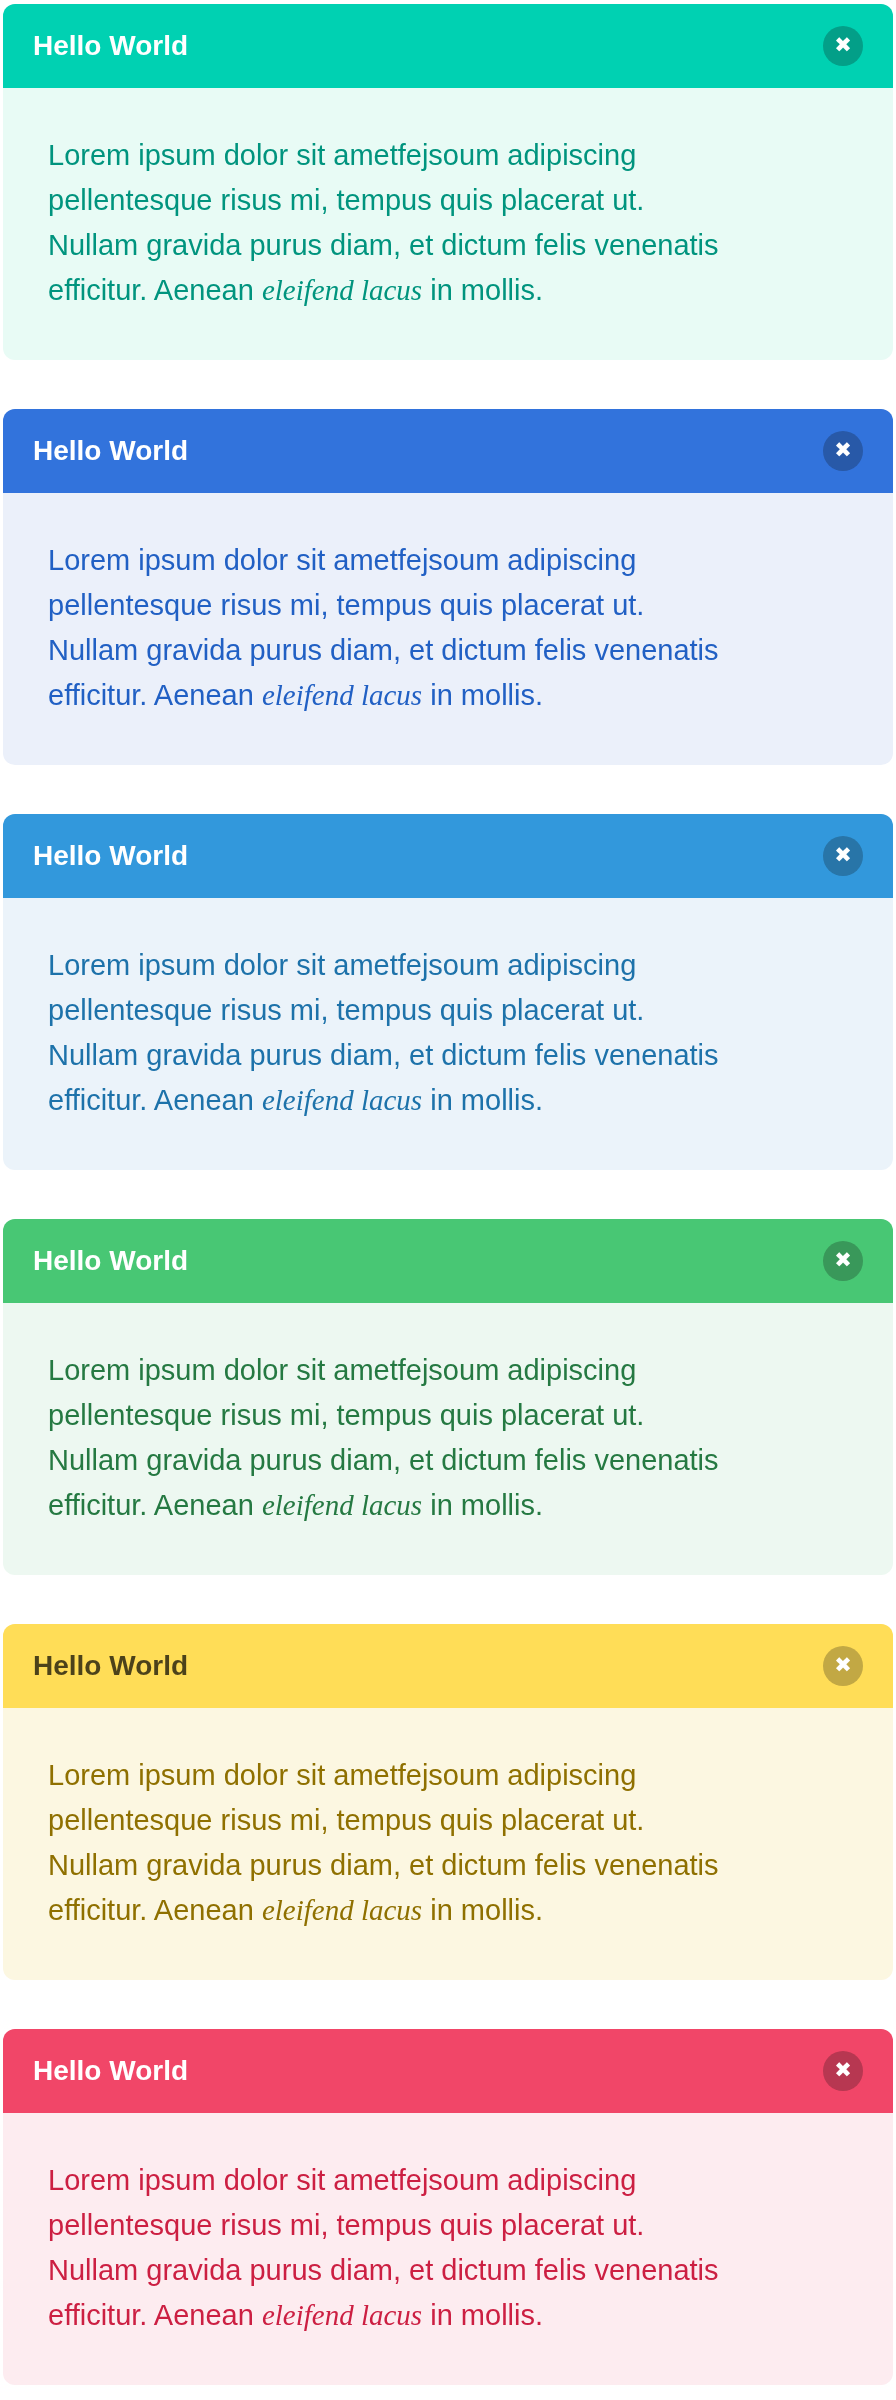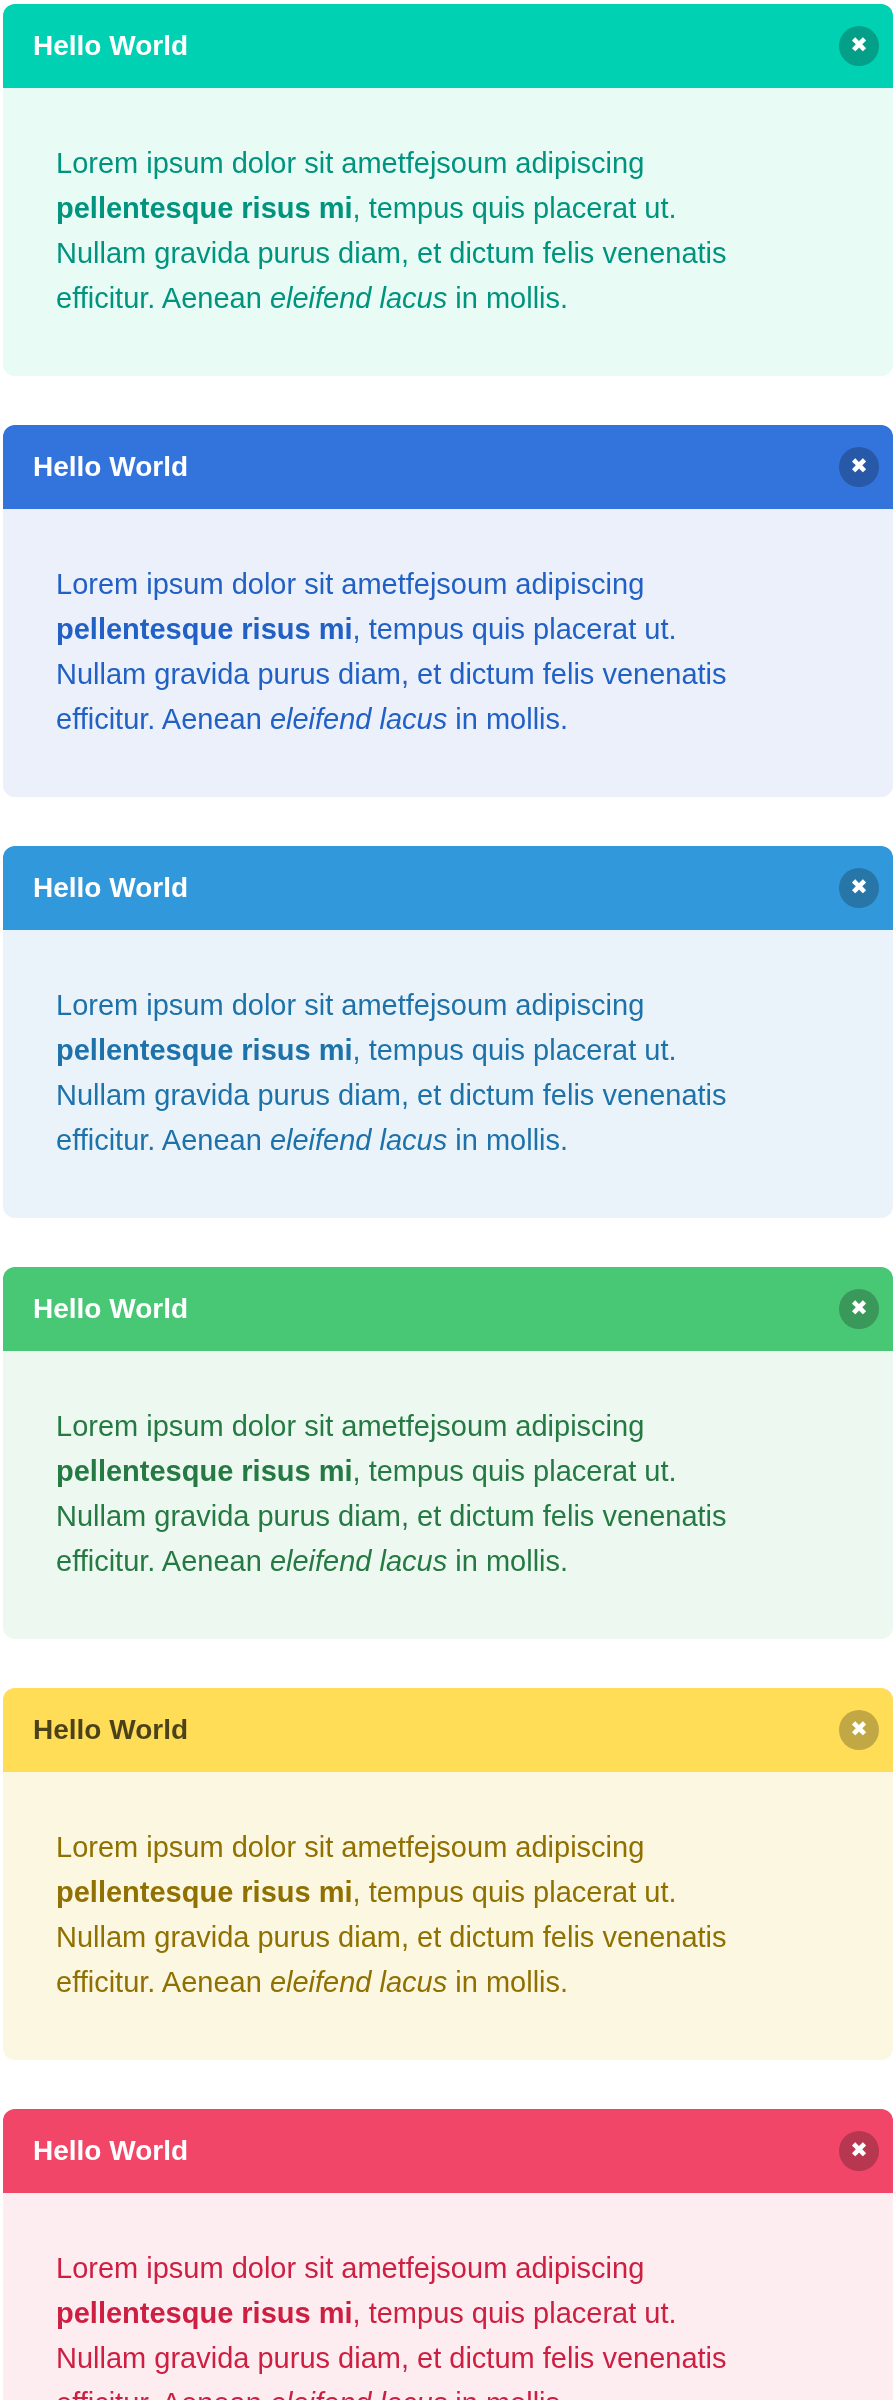--- a/index.html
+++ b/index.html
@@ -18,21 +18,21 @@
     margin-bottom: 49px;
     background: var(--body-bg);
   }
   .message:last-child { margin-bottom: 0; }
 
   .message-header {
     display: flex;
     align-items: center;
     justify-content: space-between;
     height: 84px;
-    padding: 0 14px 0 30px;
+    padding: 0 30px 0 30px;
     box-sizing: border-box;
     background: var(--header-bg);
     color: var(--header-text);
     font-size: 28px;
     font-weight: 700;
     line-height: 1;
   }
   .message-title { white-space: nowrap; }
 
   .delete-button {
@@ -57,25 +57,25 @@
     font-family: "DejaVu Sans", "Liberation Sans", sans-serif;
     transform: translateY(-1px);
   }
 
   .message-body {
     padding: 45px 45px 47px 45px;
     color: var(--body-text);
     font-size: 29px;
     line-height: 45px;
   }
-  .body-paragraph { margin: 8px; }
+  .body-paragraph { margin: 0; }
   .paragraph-line { white-space: nowrap; }
 
-  .body-paragraph strong { font-weight: 700; }
-  .body-paragraph em { font-style: italic; }
+  .body-paragraph strong { font-weight: 400; }
+  .body-paragraph em { font-style: italic; font-family: Liberation Serif, serif; }
   .inline-link {
     color: inherit;
     text-underline-offset: 4px;
     cursor: pointer;
   }
 </style>
 </head>
 <body>
 
 <main id="stack">

